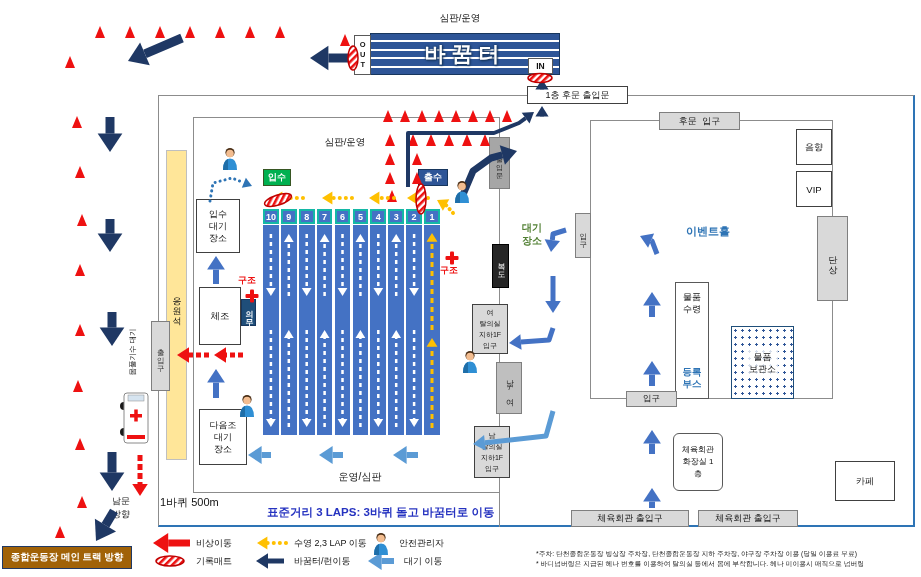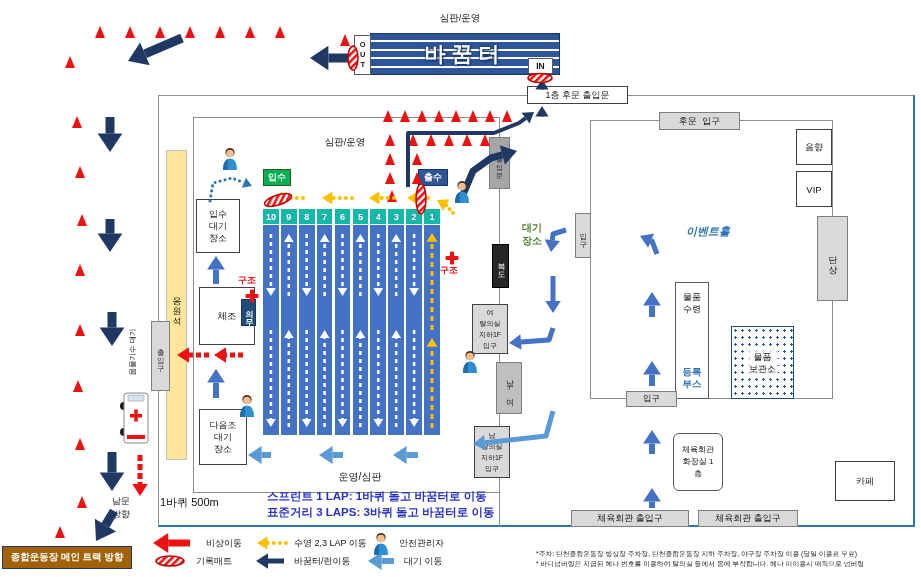--- a/index.html
+++ b/index.html
@@ -10,21 +10,21 @@
   .wall{position:absolute;box-sizing:border-box;border:1px solid #8c8c8c;background:transparent;}
   .pre{white-space:pre-line;}
   .lbl{position:absolute;color:#111;white-space:nowrap;}
   .vup{writing-mode:vertical-rl;text-orientation:upright;letter-spacing:1px;line-height:1;}
   .rot{transform:rotate(-90deg);transform-origin:center;white-space:nowrap;text-align:center;}
   #overlay{position:absolute;left:0;top:0;z-index:50;pointer-events:none;}
   .badge{position:absolute;display:flex;align-items:center;justify-content:center;color:#fff;font-weight:bold;z-index:20;}
   #transition-box{background:repeating-linear-gradient(to bottom,#2e5597 0 6.5px,#ffffff 6.5px 8.5px);border:1px solid #17365d;color:#fff;font-weight:bold;font-size:21px;letter-spacing:6px;text-shadow:0 0 2px #17365d,0 0 3px #17365d,1px 1px 2px #17365d;}
   #storage-box{background-color:#fff;background-image:radial-gradient(#2e5597 1px,transparent 1.2px);background-size:7px 7px;border:1.5px solid #1f4e79;}
   #storage-box span{background:rgba(255,255,255,.8);padding:1px 2px;}
-  .lane-head{position:absolute;box-sizing:border-box;background:#4472c4;border:6px solid #14b8a6;color:#fff;font-weight:bold;font-size:9px;display:flex;align-items:center;justify-content:center;}
+  .lane-head{position:absolute;box-sizing:border-box;background:#4472c4;border:2px solid #14b8a6;color:#fff;font-weight:bold;font-size:9px;display:flex;align-items:center;justify-content:center;}
   .lane-bar{position:absolute;box-sizing:border-box;background:#4472c4;}
 </style>
 </head>
 <body>
 
 <div id="stage">
 
   <div class="wall" style="left:158px;top:95px;width:757px;height:432px;border-right:2px solid #2e74b5;border-bottom:2px solid #2e74b5;"></div>
   <div class="wall" style="left:193px;top:117px;width:307px;height:376px;"></div>
   <div class="abs" style="left:499px;top:493px;width:0;height:34px;border-left:1.5px solid #8c8c8c;"></div>
@@ -60,41 +60,40 @@
       <div class="lane-bar" style="left: 388.3px; top: 225px; width: 15.8px; height: 210px;"></div>
       <div class="lane-head" style="left: 406.2px; top: 209px; width: 15.8px; height: 15px;">2</div>
       <div class="lane-bar" style="left: 406.2px; top: 225px; width: 15.8px; height: 210px;"></div>
       <div class="lane-head" style="left: 424.1px; top: 209px; width: 15.8px; height: 15px;">1</div>
       <div class="lane-bar" style="left: 424.1px; top: 225px; width: 15.8px; height: 210px;"></div>
     </div>
 
   <div class="box pre" style="left:196px;top:199px;width:44px;height:54px;font-size:9px;line-height:12px;border-color:#404040;">입수
 대기
 장소</div>
-  <div class="box" style="left:199px;top:287px;width:56px;height:58px;font-size:9.5px;border-color:#404040;">체조</div>
+  <div class="box" style="left:199px;top:287px;width:42px;height:58px;font-size:9.5px;border-color:#404040;">체조</div>
   <div class="box pre" style="left:199px;top:409px;width:48px;height:56px;font-size:9px;line-height:12px;border-color:#404040;">다음조
 대기
 장소</div>
   <div class="box" style="left:241px;top:299px;width:15px;height:27px;background:#1f4e79;border-color:#17365d;">
     <span class="vup" style="color:#fff;font-size:8px;font-weight:bold;">의무</span>
     </div>
   <div class="lbl" style="left:238px;top:274px;color:#ee1111;font-weight:bold;font-size:9px;">구조</div>
   <div class="lbl" style="left:440px;top:264px;color:#ee1111;font-weight:bold;font-size:9px;">구조</div>
 
   <div class="box" style="left:166px;top:150px;width:21px;height:310px;background:#ffe699;border-color:#bfbfbf;">
     <span class="vup" style="font-size:9px;">응원석</span>
     </div>
   <div class="box gbox" style="left:151px;top:321px;width:19px;height:70px;z-index:5;">
     <span class="vup" style="font-size:7.5px;color:#333;">출입구</span>
     </div>
   <div class="lbl rot" style="left:88px;top:347px;width:90px;font-size:7.5px;">몸풀기수 대기</div>
 
   <div class="lbl" style="left:320px;top:470px;width:80px;font-size:10px;text-align:center;">운영/심판</div>
   <div class="lbl" style="left:160px;top:495px;font-size:11px;">1바퀴 500m</div>
-  <div class="lbl" style="left:267px;top:489px;font-size:11.5px;font-weight:bold;color:#2633c0;">스프린트 1 LAP: 1바퀴 돌고 바꿈터로 이동</div>
   <div class="lbl" style="left:267px;top:505px;font-size:11.5px;font-weight:bold;color:#2633c0;">표준거리 3 LAPS: 3바퀴 돌고 바꿈터로 이동</div>
 
   <div class="lbl pre" style="left:512px;top:221px;width:40px;font-size:10px;font-weight:bold;color:#538135;text-align:center;line-height:13px;white-space:pre-line;">대기
 장소</div>
   <div class="box" style="left:489px;top:137px;width:21px;height:52px;background:#a6a6a6;border-color:#7f7f7f;z-index:5;">
     <span class="vup" style="font-size:7px;color:#222;">출입문</span>
     </div>
   <div class="box" style="left:492px;top:244px;width:17px;height:44px;background:#262626;border-color:#000;z-index:5;">
     <span class="vup" style="font-size:8px;color:#fff;">복도</span>
     </div>
@@ -109,21 +108,21 @@
 탈의실
 지하1F
 입구</div>
   <div class="box gbox" style="left:575px;top:213px;width:16px;height:45px;z-index:5;">
     <span class="vup" style="font-size:7.5px;color:#222;">입구</span>
     </div>
 
   <div class="box gbox" style="left:659px;top:112px;width:81px;height:18px;font-size:9px;z-index:5;font-family:Liberation Mono, monospace;">후문 입구</div>
   <div class="box" style="left:796px;top:129px;width:36px;height:36px;font-size:9px;border-color:#404040;">음향</div>
   <div class="box" style="left:796px;top:171px;width:36px;height:36px;font-size:9.5px;border-color:#404040;">VIP</div>
-  <div class="lbl" style="left:686px;top:224px;font-size:11px;font-weight:bold;color:#2e74b5;font-style:italic;">이벤트홀</div>
+  <div class="lbl" style="left:686px;top:224px;font-size:11px;font-weight:bold;color:#2e74b5;">이벤트홀</div>
   <div class="box gbox" style="left:817px;top:216px;width:31px;height:85px;z-index:5;">
     <span class="vup" style="font-size:9px;">단상</span>
     </div>
   <div class="box" style="left:675px;top:282px;width:34px;height:117px;flex-direction:column;justify-content:space-between;padding:8px 0;border-color:#595959;">
     <span class="pre" style="font-size:9px;line-height:12px;">물품
 수령</span>
     <span class="pre" style="font-size:9.5px;line-height:12px;font-weight:bold;color:#2e74b5;">등록
 부스</span>
     </div>
   <div class="box" id="storage-box" style="left:731px;top:326px;width:63px;height:73px;">
@@ -135,21 +134,21 @@
 화장실 1
 층</div>
   <div class="box" style="left:835px;top:461px;width:60px;height:40px;font-size:9px;border-color:#404040;">카페</div>
   <div class="box gbox" style="left:571px;top:510px;width:118px;height:17px;font-size:9px;z-index:5;">체육회관 출입구</div>
   <div class="box gbox" style="left:698px;top:510px;width:100px;height:17px;font-size:9px;z-index:5;">체육회관 출입구</div>
 
   <div class="lbl pre" style="left:103px;top:495px;width:36px;font-size:9px;line-height:13px;text-align:center;white-space:pre-line;">남문
 방향</div>
   <div class="box" style="left:2px;top:546px;width:130px;height:23px;background:#a16207;border-color:#1f3864;color:#fff;font-size:9.5px;font-weight:bold;">종합운동장 메인 트랙 방향</div>
 
-  <div class="lbl" style="left:206px;top:537px;font-size:9px;">비상이동</div>
+  <div class="lbl" style="left:196px;top:537px;font-size:9px;">비상이동</div>
   <div class="lbl" style="left:196px;top:555px;font-size:9px;">기록매트</div>
   <div class="lbl" style="left:294px;top:537px;font-size:9px;">수영 2,3 LAP 이동</div>
   <div class="lbl" style="left:294px;top:555px;font-size:9px;">바꿈터/런이동</div>
   <div class="lbl" style="left:399px;top:537px;font-size:9px;">안전관리자</div>
   <div class="lbl" style="left:404px;top:555px;font-size:9px;">대기 이동</div>
 
   <div class="lbl" style="left:536px;top:549px;width:382px;font-size:6.8px;line-height:9.5px;white-space:normal;color:#1a1a1a;">*주차: 탄천종합운동장 빙상장 주차장, 탄천종합운동장 지하 주차장, 야구장 주차장 이용 (당일 이용료 무료)</div>
   <div class="lbl" style="left:536px;top:559px;width:382px;font-size:6.8px;line-height:9.5px;white-space:normal;color:#1a1a1a;">* 바디넘버링은 지급된 헤나 번호를 이용하여 탈의실 등에서 몸에 부착합니다. 헤나 미이용시 매직으로 넘버링</div>
 
 <svg width="921" height="577" id="overlay">

